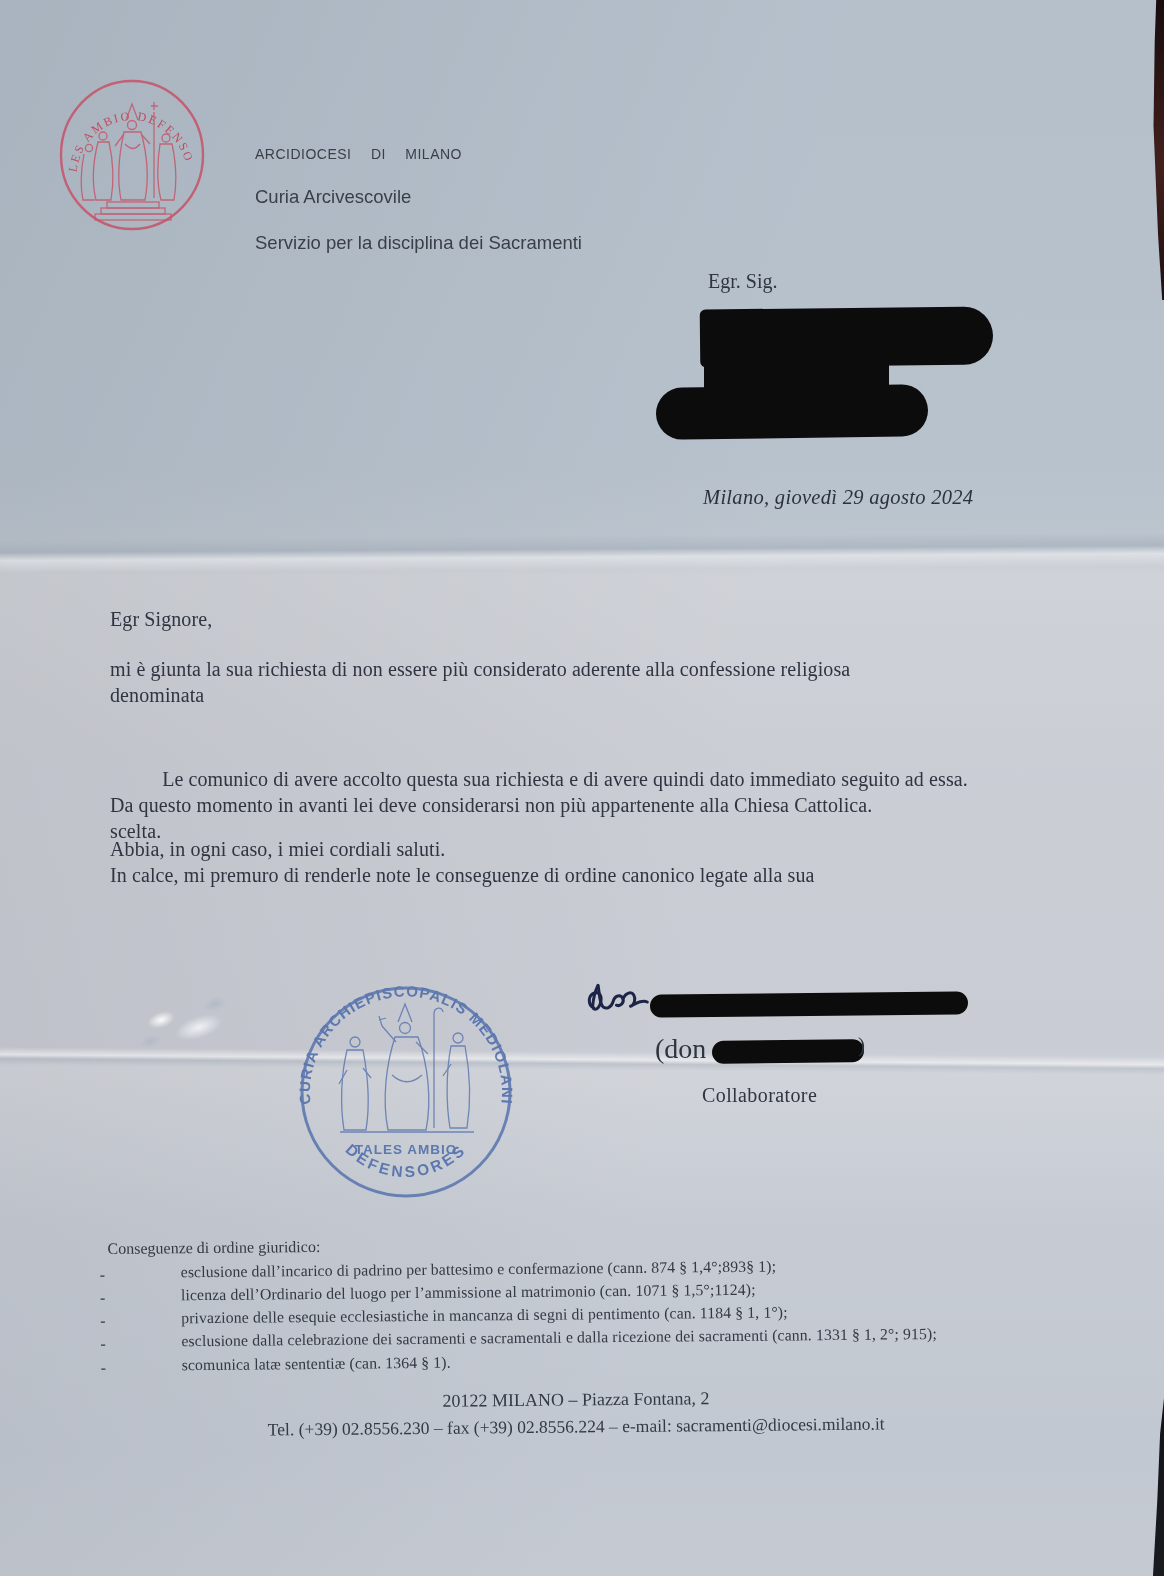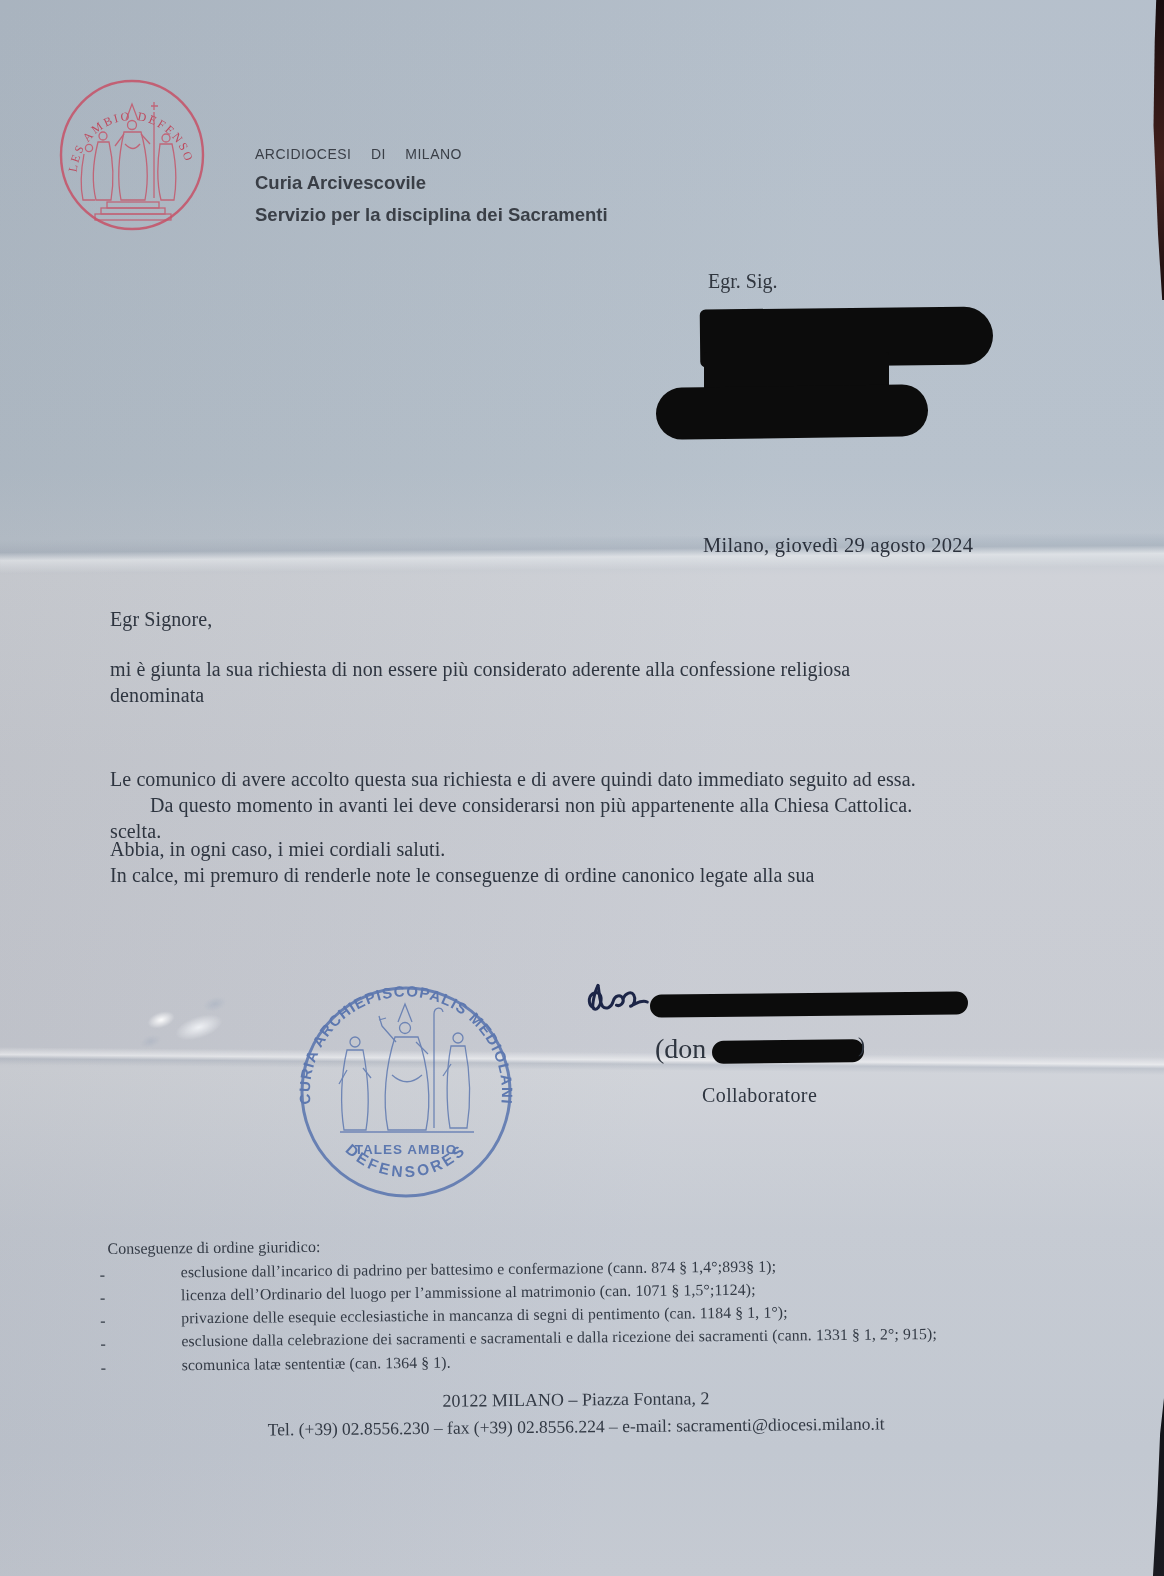--- a/index.html
+++ b/index.html
@@ -22,28 +22,28 @@
     background:linear-gradient(180deg, rgba(255,255,255,0) 0%, rgba(255,255,255,0.5) 42%, rgba(130,142,160,0.22) 65%, rgba(255,255,255,0) 100%);
     transform:rotate(0.5deg);}
   
   .edge-top-right{right:0;top:0;width:15px;height:300px;background:linear-gradient(180deg,#170c0e,#43201c 55%,#1c0f10);
     clip-path:polygon(48% 0, 100% 0, 100% 100%, 88% 100%, 60% 78%, 30% 42%, 38% 14%);}
   .edge-bottom-right{right:0;top:1398px;width:13px;height:178px;background:linear-gradient(180deg,#121318,#1a1b21);
     clip-path:polygon(100% 0, 100% 100%, 15% 100%, 48% 58%, 70% 20%);}
   
   .hdr{left:255px;top:146px;width:480px;font-family:"Liberation Sans", sans-serif;color:#3a3f47;}
   .hdr .l1{font-size:14px;word-spacing:15px;letter-spacing:0.5px;}
-  .hdr .l2,.hdr .l3{font-size:18.5px;margin-top:10px;font-weight:bold;}
+  .hdr .l2,.hdr .l3{font-size:18.5px;margin-top:24px;}
   
   .salut{left:708px;top:270px;font-size:20px;color:#30363f;}
   .blk{background:#0c0c0c;}
   .blk1{left:700px;top:308px;width:293px;height:58px;border-radius:6px 30px 30px 6px;transform:rotate(-0.6deg);}
   .blk2{left:704px;top:352px;width:185px;height:42px;border-radius:3px;}
   .blk3{left:656px;top:386px;width:272px;height:52px;border-radius:26px;transform:rotate(-0.8deg);}
-  .dateline{left:703px;top:486px;width:300px;font-size:20.5px;letter-spacing:0.3px;color:#2c323d;margin-top:48px;}
+  .dateline{left:703px;top:486px;width:300px;font-size:20.5px;font-style:italic;letter-spacing:0.3px;color:#2c323d;}
   
   .bline{left:110px;width:910px;font-size:20px;color:#2e3540;letter-spacing:0.1px;}
   
   .sig-don-svg{left:583px;top:976px;}
   .sigblk1{left:650px;top:993px;width:318px;height:23px;border-radius:12px;transform:rotate(-0.6deg);}
   .sig-paren{left:655px;top:1033px;font-size:28px;color:#2e3540;}
   .sigblk2{left:712px;top:1040px;width:152px;height:23px;border-radius:12px;transform:rotate(-0.6deg);}
   .sig-paren-close{left:858px;top:1033px;font-size:21px;color:#2e3540;}
   .sig-role{left:702px;top:1084px;font-size:20px;letter-spacing:0.4px;color:#2e3540;}
   
@@ -114,22 +114,22 @@
   <div class="abs salut">Egr. Sig.</div>
   <div class="abs blk blk1"></div>
   <div class="abs blk blk2"></div>
   <div class="abs blk blk3"></div>
 
   <div class="abs dateline">Milano, giovedì 29 agosto 2024</div>
 
   <div class="abs bline" style="top:608px;">Egr Signore,</div>
   <div class="abs bline" style="top:658px;">mi è giunta la sua richiesta di non essere più considerato aderente alla confessione religiosa</div>
   <div class="abs bline" style="top:684px;">denominata</div>
-  <div class="abs bline" style="top:768px;">Le comunico di avere accolto questa sua richiesta e di avere quindi dato immediato seguito ad essa.</div>
-  <div class="abs bline" style="top:794px;margin-left:40px;">Da questo momento in avanti lei deve considerarsi non più appartenente alla Chiesa Cattolica.</div>
+  <div class="abs bline" style="top:768px;text-align:center;">Le comunico di avere accolto questa sua richiesta e di avere quindi dato immediato seguito ad essa.</div>
+  <div class="abs bline" style="top:794px;">Da questo momento in avanti lei deve considerarsi non più appartenente alla Chiesa Cattolica.</div>
   <div class="abs bline" style="top:828px;margin-top:36px;">In calce, mi premuro di renderle note le conseguenze di ordine canonico legate alla sua</div>
   <div class="abs bline" style="top:820px;">scelta.</div>
   <div class="abs bline" style="top:838px;">Abbia, in ogni caso, i miei cordiali saluti.</div>
 
   <div class="abs emboss"></div>
 
   <svg class="abs sig-don-svg" width="72" height="46" viewBox="0 0 72 46" aria-label="don">
     <g stroke="#1c2547" fill="none" stroke-width="3" stroke-linecap="round" stroke-linejoin="round" transform="rotate(-4 36 23)">
       <path d="M 10,30 C 5,28 5,19 10,16 C 15,13 19,17 18,23 C 17,29 13,33 10,31 C 8,29 12,14 16,8"></path>
       <path d="M 16,8 C 17,14 16,24 19,29 C 22,33 28,31 30,25 C 32,19 38,18 40,23 C 41,27 37,31 33,29"></path>

